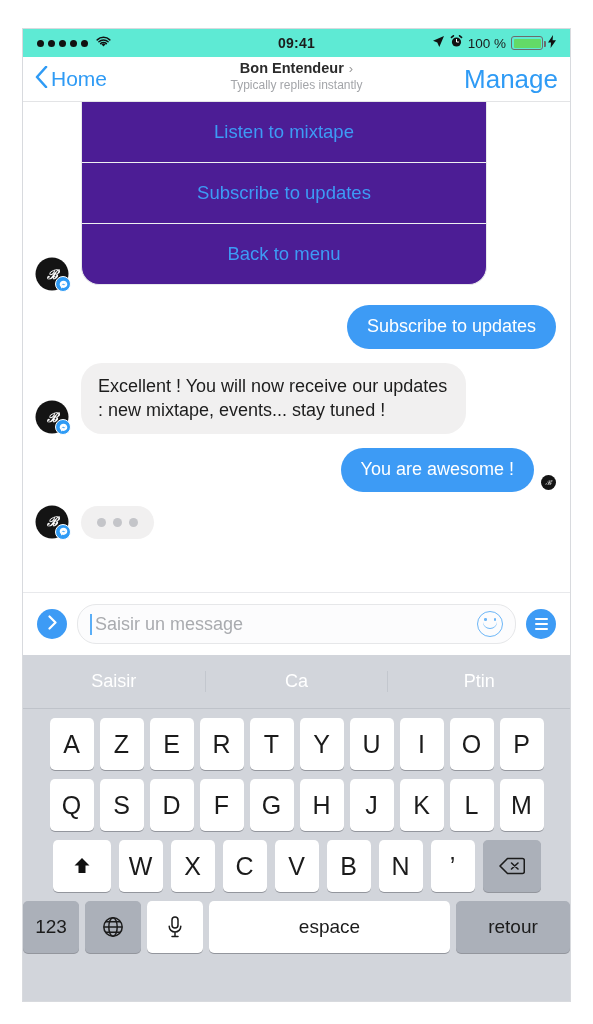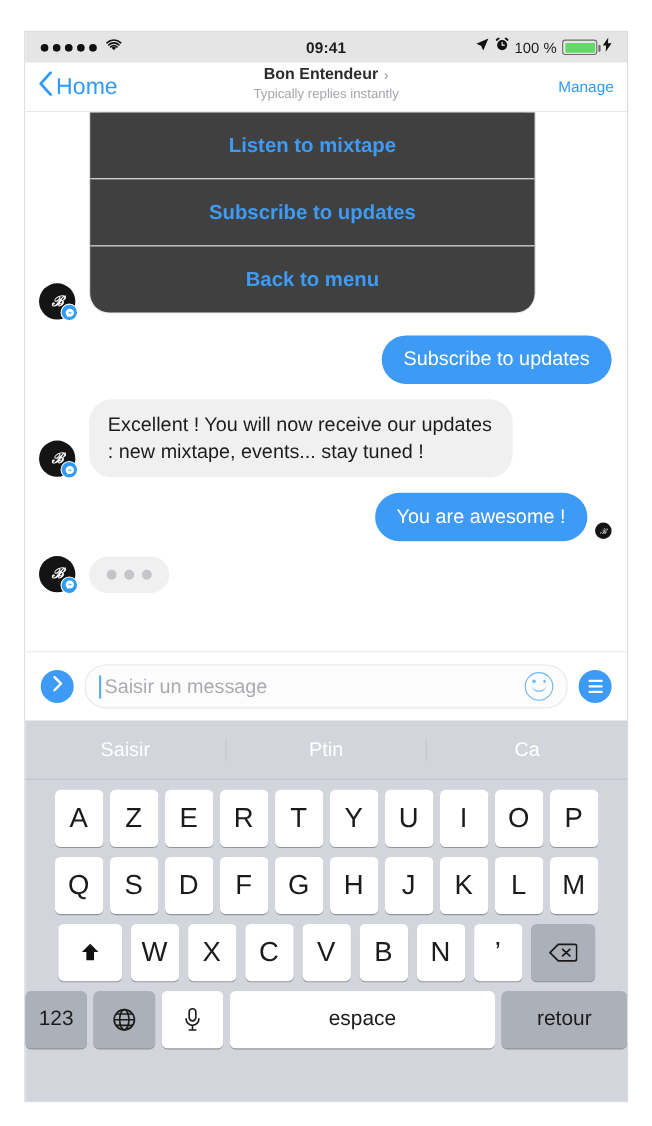--- a/index.html
+++ b/index.html
@@ -17,21 +17,21 @@
     box-sizing:border-box;
     overflow:hidden;
     display:flex;flex-direction:column;
   }
 
   
   .statusbar{
     height:28px;flex:0 0 28px;
     display:flex;align-items:center;
     padding:0 14px;
-    background:#e5e5e5;
+    background:#5eead4;
     position:relative;
   }
   .sb-left{display:flex;align-items:center;gap:4px;}
   .sig-dot{width:7px;height:7px;border-radius:50%;background:#111;display:block;}
   .wifi{margin-left:4px;display:block;}
   .sb-center{
     position:absolute;left:0;right:0;text-align:center;
     font-size:14px;font-weight:bold;color:#1c1c1c;letter-spacing:.2px;
   }
   .sb-right{margin-left:auto;display:flex;align-items:center;gap:5px;position:relative;z-index:2;}
@@ -60,21 +60,21 @@
   .nav-title-wrap{
     position:absolute;left:0;right:0;top:2px;text-align:center;pointer-events:none;
   }
   .nav-title{
     font-size:14.5px;font-weight:bold;color:#2b2b2b;
     display:inline-flex;align-items:center;gap:5px;pointer-events:auto;cursor:pointer;
   }
   .nav-title .chev{color:#9a9a9a;font-weight:normal;font-size:13px;}
   .nav-sub{font-size:12px;color:#a3a5a9;margin-top:1px;}
   .nav-action{
-    margin-left:auto;color:#2f9bf5;font-size:14px;cursor:pointer;z-index:2;
+    margin-left:auto;color:#2f9bf5;font-size:26px;cursor:pointer;z-index:2;
   }
 
   
   .thread{
     flex:1 1 auto;background:#fff;position:relative;overflow:hidden;
     padding:0 14px;
   }
 
   
   .row{display:flex;align-items:flex-end;margin-bottom:0;}
@@ -95,26 +95,25 @@
   }
   .avatar .mbadge{
     position:absolute;right:-4px;bottom:-3px;
     width:14px;height:14px;border-radius:50%;
     background:#2f9bf5;border:1.5px solid #fff;
     display:flex;align-items:center;justify-content:center;
   }
 
   
   .card{
-    width:404px;background:#404040;
+    width:404px;background:#4c1d95;
     border:1px solid #e8e9ec;border-top:none;
     border-radius:0 0 18px 18px;
     overflow:hidden;
     margin-bottom:6px;
-    font-weight:bold;
   }
   .card-btn{
     height:60px;display:flex;align-items:center;justify-content:center;
     color:#3d9bf5;font-size:18.5px;cursor:pointer;
     border-top:1px solid #eef0f2;
   }
   .card-btn:first-child{border-top:none;}
 
   .bubble{
     max-width:385px;padding:11px 17px;border-radius:21px;
@@ -362,22 +361,22 @@
           <i></i>
           <i></i>
         </span>
     </div>
   </div>
 
   <div class="keyboard">
 
     <div class="suggest">
       <div class="sug">Saisir</div>
+      <div class="sug">Ca</div>
       <div class="sug">Ptin</div>
-      <div class="sug">Ca</div>
     </div>
 
     <div class="krow">
       <div class="key">A</div>
       <div class="key">Z</div>
       <div class="key">E</div>
       <div class="key">R</div>
       <div class="key">T</div>
       <div class="key">Y</div>
       <div class="key">U</div>

